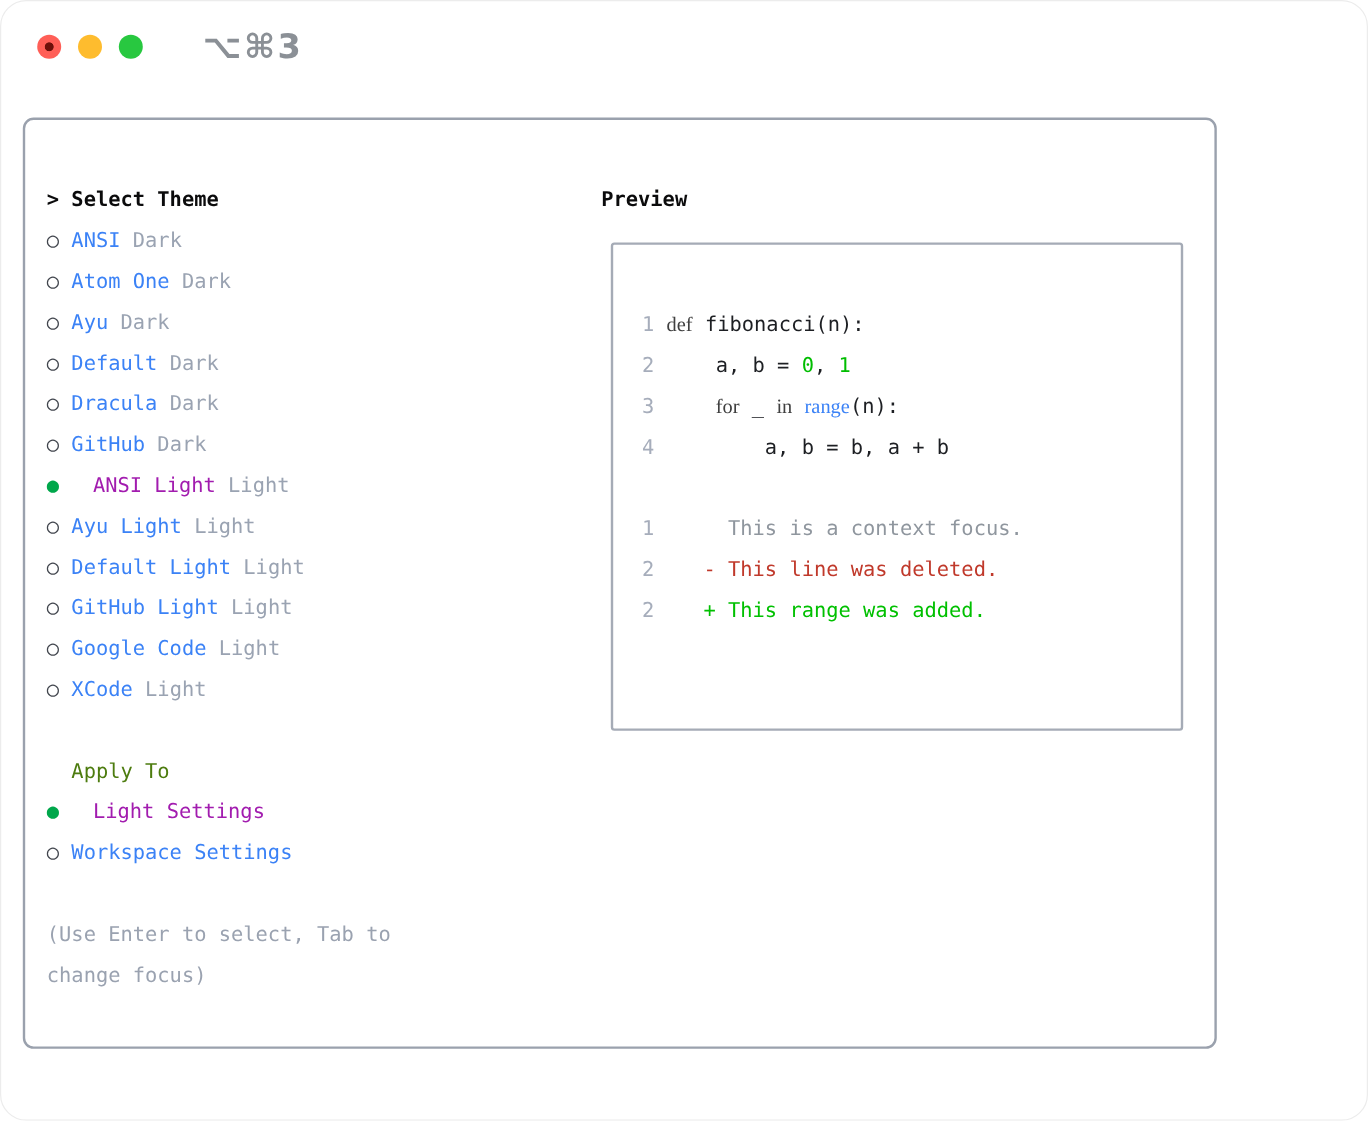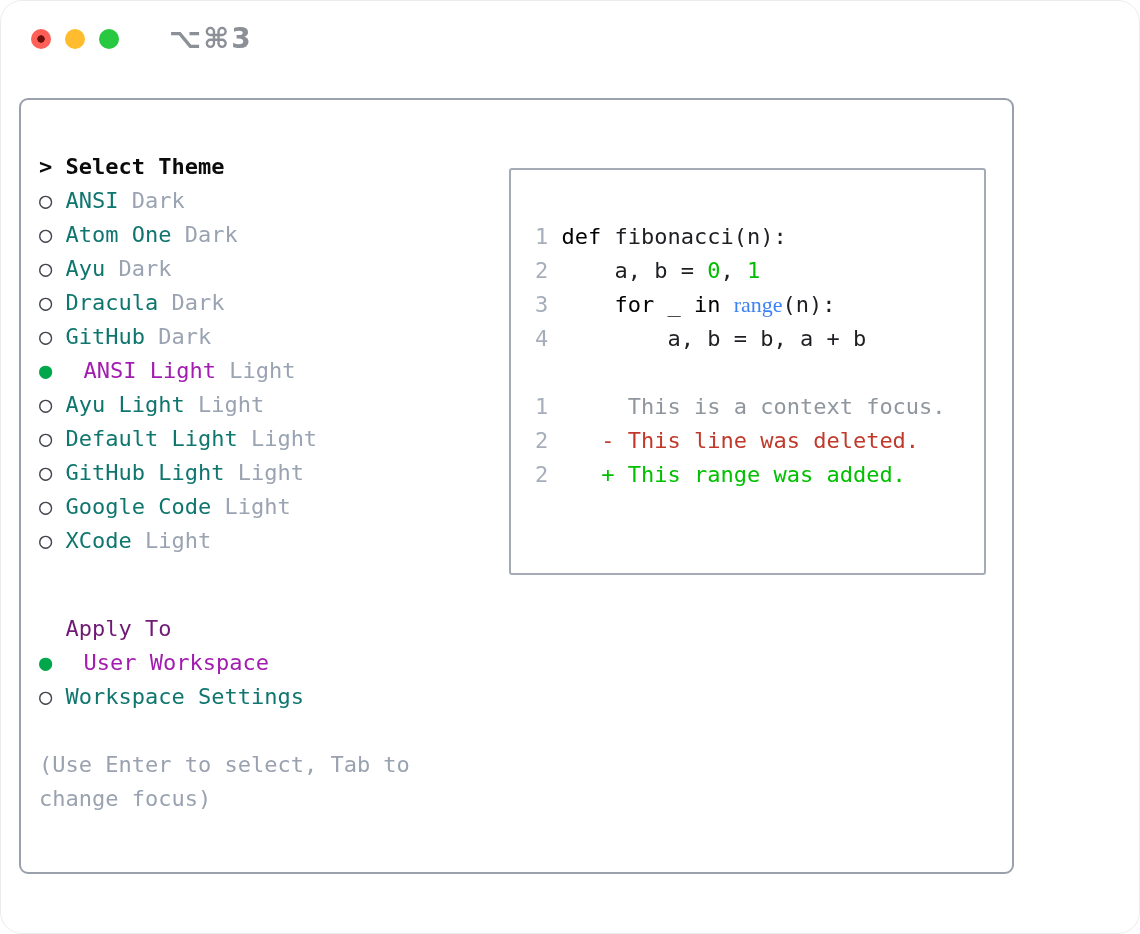--- a/index.html
+++ b/index.html
@@ -38,50 +38,50 @@
   .content-box {
     position:absolute; left:18px; top:97px;
     width:995px; height:776px;
     border:2px solid #9aa1ad;
     border-radius:9px;
     background:#ffffff;
     display:flex;
     padding:50px 24px 0 18px;
   }
   .row, .code-line {
-    font-size:22px; line-height:34px; white-space:pre;
+    font-size:17px; line-height:34px; white-space:pre;
   }
   
   .left-panel { width:462px; flex:none; }
   .hdr { font-weight:bold; color:#0b0b0c; }
   .hdr .marker { color:#0b0b0c; }
   .marker { display:inline-block; width:1ch; margin-right:1ch; color:#41454d; }
   .marker.sel { color:#00a74b; }
-  .t-name { color:#0f766e; }
+  .t-name { color:#3b82f6; }
   .t-name.sel { color:#a21caf;margin-left:18px; }
   .t-variant { color:#9aa3b2; margin-left:1ch; }
-  .apply-hdr { color:#701a75; padding-left:2ch;margin-top:20px; }
+  .apply-hdr { color:#4d7c0f; padding-left:2ch; }
   .help { color:#9aa2b0; }
   .spacer { height:34px; }
   
   .right-panel { flex:1; }
   .preview-hdr { font-weight:bold; color:#0b0b0c; }
   .preview-box {
     width:477px; height:407px;
     margin-top:18px; margin-left:8px;
     border:2px solid #a5abb6;
     border-radius:3px;
     background:#ffffff;
     padding:50px 0 0 24px;
     overflow:hidden;
   }
   .code-line { height:34px; }
   .ln { color:#a6adbb; }
   .tk-plain   { color:#1d1f23; }
-  .tk-kw      { color:#000000; }
+  .tk-kw      { color:#404040;font-family:Liberation Serif, serif; }
   .tk-builtin { color:#3b82f6;font-family:Liberation Serif, serif; }
   .tk-num     { color:#00bd00; }
   .tk-ctx     { color:#8f969e; }
   .tk-del     { color:#c0392b;text-align:center; }
   .tk-add     { color:#00c000; }
 </style>
 </head>
 <body>
 
 <div class="window">
@@ -97,46 +97,48 @@
 
   <div class="content-box">
 
     <div class="left-panel">
       <div class="row hdr"><span class="marker">&gt;</span><span>Select Theme</span></div>
 
       <div id="theme-list">
           <div class="row"><span class="marker">○</span><span class="t-name">ANSI</span><span class="t-variant">Dark</span></div>
           <div class="row"><span class="marker">○</span><span class="t-name">Atom One</span><span class="t-variant">Dark</span></div>
           <div class="row"><span class="marker">○</span><span class="t-name">Ayu</span><span class="t-variant">Dark</span></div>
+          <div class="row"><span class="marker">○</span><span class="t-name">Default</span><span class="t-variant">Dark</span></div>
           <div class="row"><span class="marker">○</span><span class="t-name">Dracula</span><span class="t-variant">Dark</span></div>
           <div class="row"><span class="marker">○</span><span class="t-name">GitHub</span><span class="t-variant">Dark</span></div>
           <div class="row"><span class="marker sel">●</span><span class="t-name sel">ANSI Light</span><span class="t-variant">Light</span></div>
           <div class="row"><span class="marker">○</span><span class="t-name">Ayu Light</span><span class="t-variant">Light</span></div>
           <div class="row"><span class="marker">○</span><span class="t-name">Default Light</span><span class="t-variant">Light</span></div>
           <div class="row"><span class="marker">○</span><span class="t-name">GitHub Light</span><span class="t-variant">Light</span></div>
           <div class="row"><span class="marker">○</span><span class="t-name">Google Code</span><span class="t-variant">Light</span></div>
           <div class="row"><span class="marker">○</span><span class="t-name">XCode</span><span class="t-variant">Light</span></div>
         </div>
 
       <div class="spacer"></div>
 
       <div class="row apply-hdr">Apply To</div>
 
       <div id="apply-list">
-          <div class="row"><span class="marker sel">●</span><span class="t-name sel">User Workspace</span></div>
+          <div class="row"><span class="marker sel">●</span><span class="t-name sel">Light Settings</span></div>
           <div class="row"><span class="marker">○</span><span class="t-name">Workspace Settings</span></div>
         </div>
 
       <div class="spacer"></div>
 
       <div class="row help">(Use Enter to select, Tab to</div>
       <div class="row help">change focus)</div>
     </div>
 
     <div class="right-panel">
+      <div class="row preview-hdr">Preview</div>
       <div class="preview-box">
         <div id="code-lines">
             <div class="code-line"><span class="ln">1</span><span class="tk-plain"> </span><span class="tk-kw">def</span><span class="tk-plain"> fibonacci(n):</span></div>
             <div class="code-line"><span class="ln">2</span><span class="tk-plain">     a, b = </span><span class="tk-num">0</span><span class="tk-plain">, </span><span class="tk-num">1</span></div>
             <div class="code-line"><span class="ln">3</span><span class="tk-plain">     </span><span class="tk-kw">for</span><span class="tk-plain"> _ </span><span class="tk-kw">in</span><span class="tk-plain"> </span><span class="tk-builtin">range</span><span class="tk-plain">(n):</span></div>
             <div class="code-line"><span class="ln">4</span><span class="tk-plain">         a, b = b, a + b</span></div>
             <div class="code-line"><span class="ln"></span></div>
             <div class="code-line"><span class="ln">1</span><span class="tk-ctx">      This is a context focus.</span></div>
             <div class="code-line"><span class="ln">2</span><span class="tk-del">    - This line was deleted.</span></div>
             <div class="code-line"><span class="ln">2</span><span class="tk-add">    + This range was added.</span></div>

